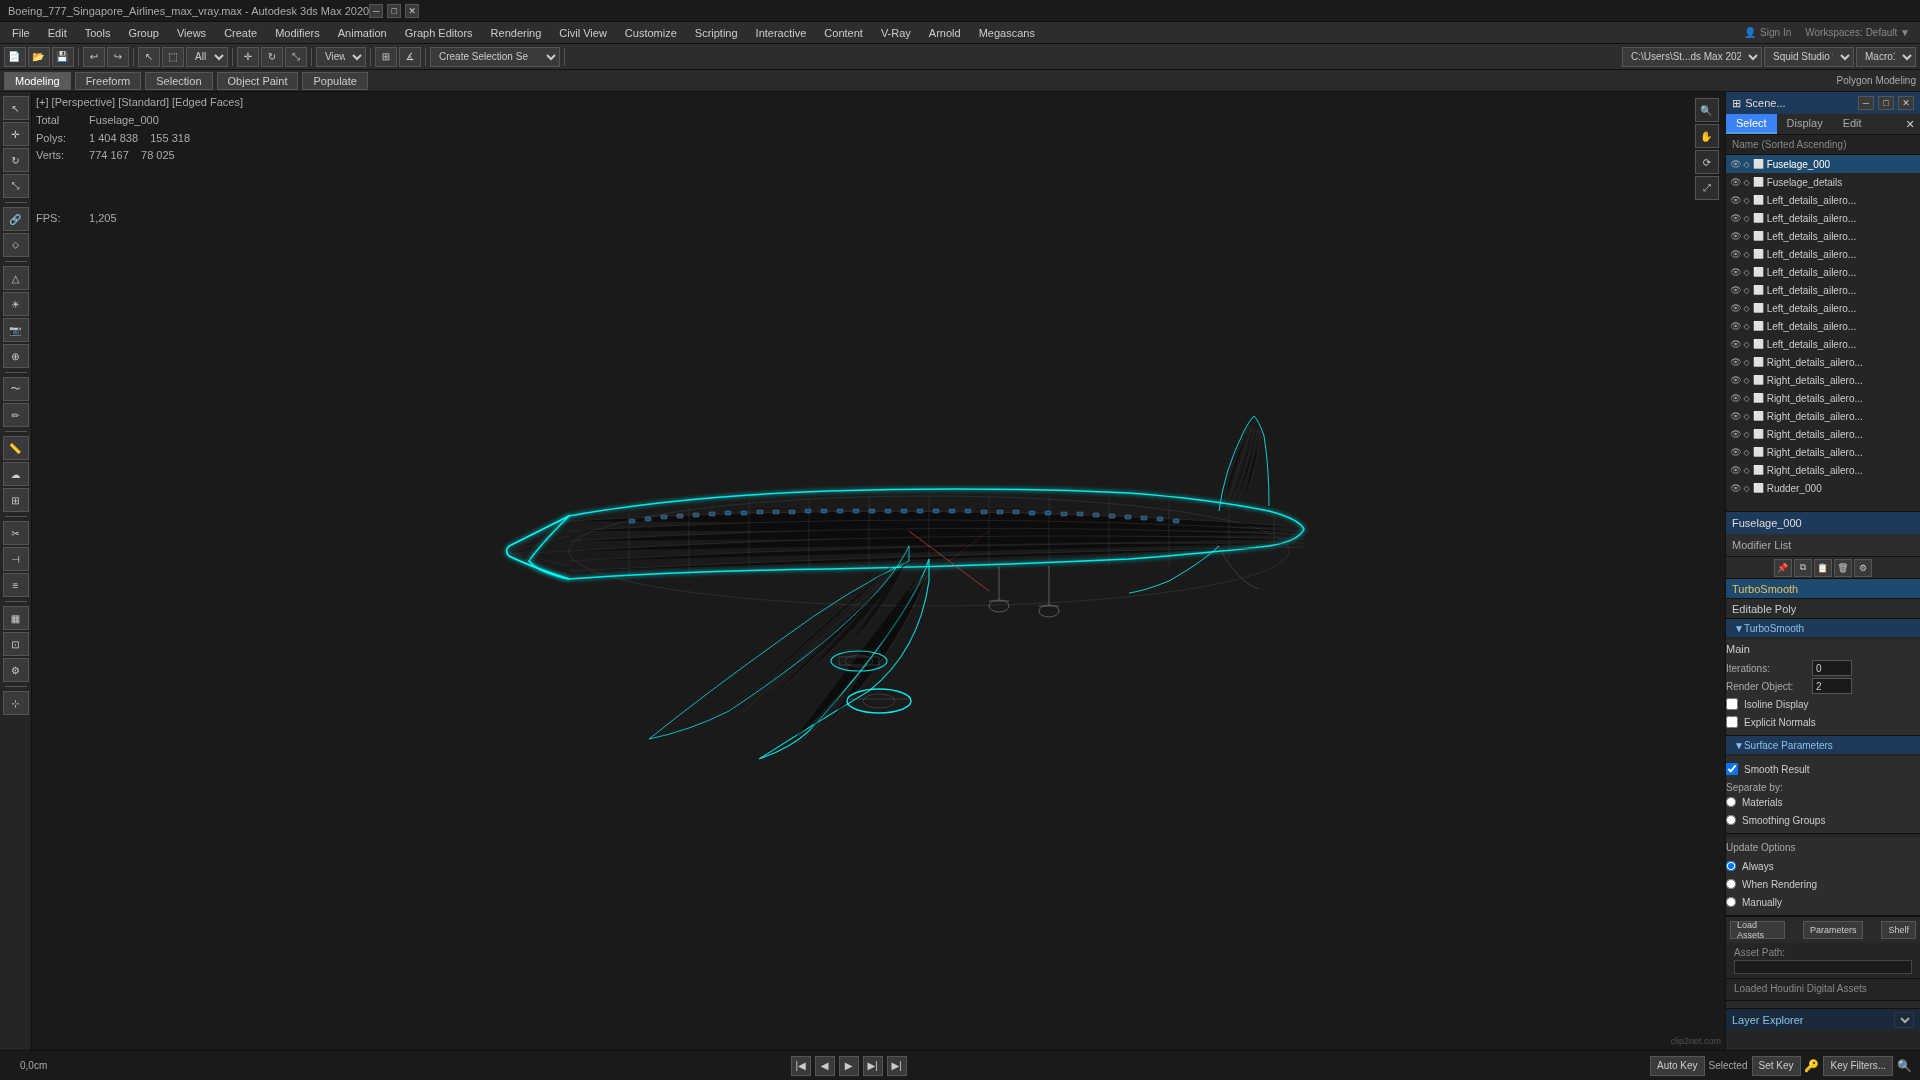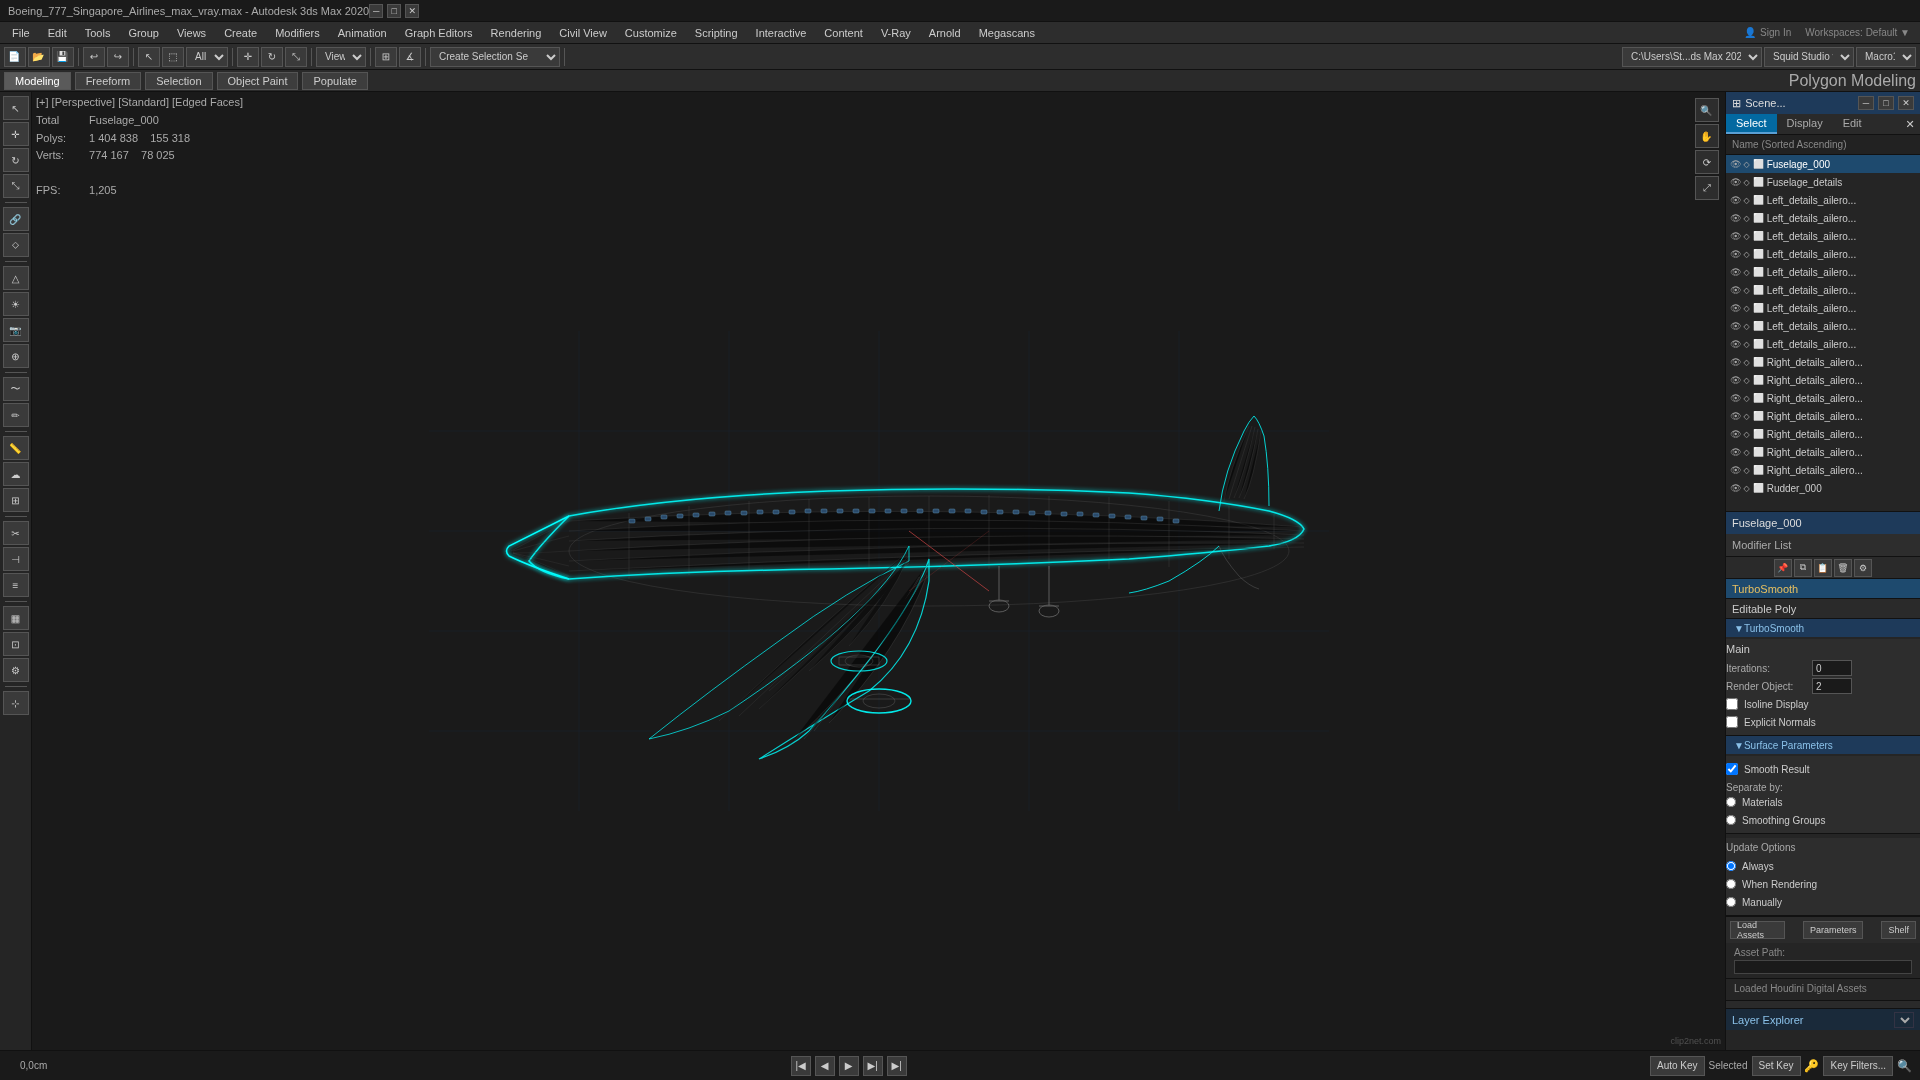--- a/index.html
+++ b/index.html
@@ -185,21 +185,21 @@
       display: flex;
       background: #2a2a2a;
       border-bottom: 1px solid #111;
     }
     .panel-tab {
       padding: 3px 10px;
       cursor: pointer;
       font-size: 11px;
       color: #aaa;
     }
-    .panel-tab.active { background: #0369a1; color: #fff; border-bottom: 2px solid #5a9fd4; }
+    .panel-tab.active { background: #3b82f6; color: #fff; border-bottom: 2px solid #5a9fd4; }
     .panel-btn {
       width: 18px; height: 18px;
       background: #3a3a3a;
       border: 1px solid #555;
       display: flex; align-items: center; justify-content: center;
       cursor: pointer; font-size: 9px; color: #ccc;
     }
     .scene-list {
       overflow-y: auto;
       height: calc(100% - 66px);
@@ -570,21 +570,21 @@
   </select>
 </div>
 
 <div id="sub-toolbar">
   <div class="sub-tab active">Modeling</div>
   <div class="sub-tab">Freeform</div>
   <div class="sub-tab">Selection</div>
   <div class="sub-tab">Object Paint</div>
   <div class="sub-tab">Populate</div>
   <div style="flex:1"></div>
-  <span style="color:#aaa;font-size:16px;">Polygon Modeling</span>
+  <span style="color:#aaa;font-size:10px;">Polygon Modeling</span>
 </div>
 
 <div id="main-layout" style="display:flex; height: calc(1080px - 22px - 22px - 26px - 22px - 30px);">
 
   <div id="left-toolbar">
     <div class="left-btn">↖</div>
     <div class="left-btn">✛</div>
     <div class="left-btn">↻</div>
     <div class="left-btn">⤡</div>
     <div class="left-sep"></div>
@@ -621,21 +621,21 @@
       <span>Fuselage_000</span><br>
       <span style="display:inline-block;width:50px;">Polys:</span>
       <span>1 404 838</span>
       &nbsp;&nbsp;
       <span>155 318</span><br>
       <span style="display:inline-block;width:50px;">Verts:</span>
       <span>774 167</span>
       &nbsp;&nbsp;
       <span>78 025</span><br>
       <br>
-      <span style="display:inline-block;width:50px;">FPS:</span>
+      <span style="display:inline-block;width:50px;margin-top:28px;">FPS:</span>
       <span>1,205</span>
     </div>
 
     <div id="airplane-container">
       <svg width="900" height="480" viewBox="0 0 900 480">
         <defs>
           <filter id="glow">
             <feGaussianBlur stdDeviation="2" result="coloredBlur"></feGaussianBlur>
             <feMerge>
               <feMergeNode in="coloredBlur"></feMergeNode>

